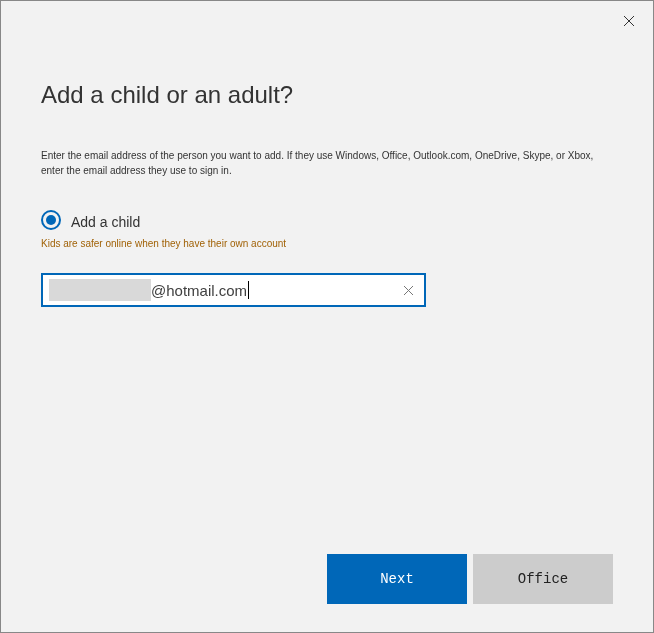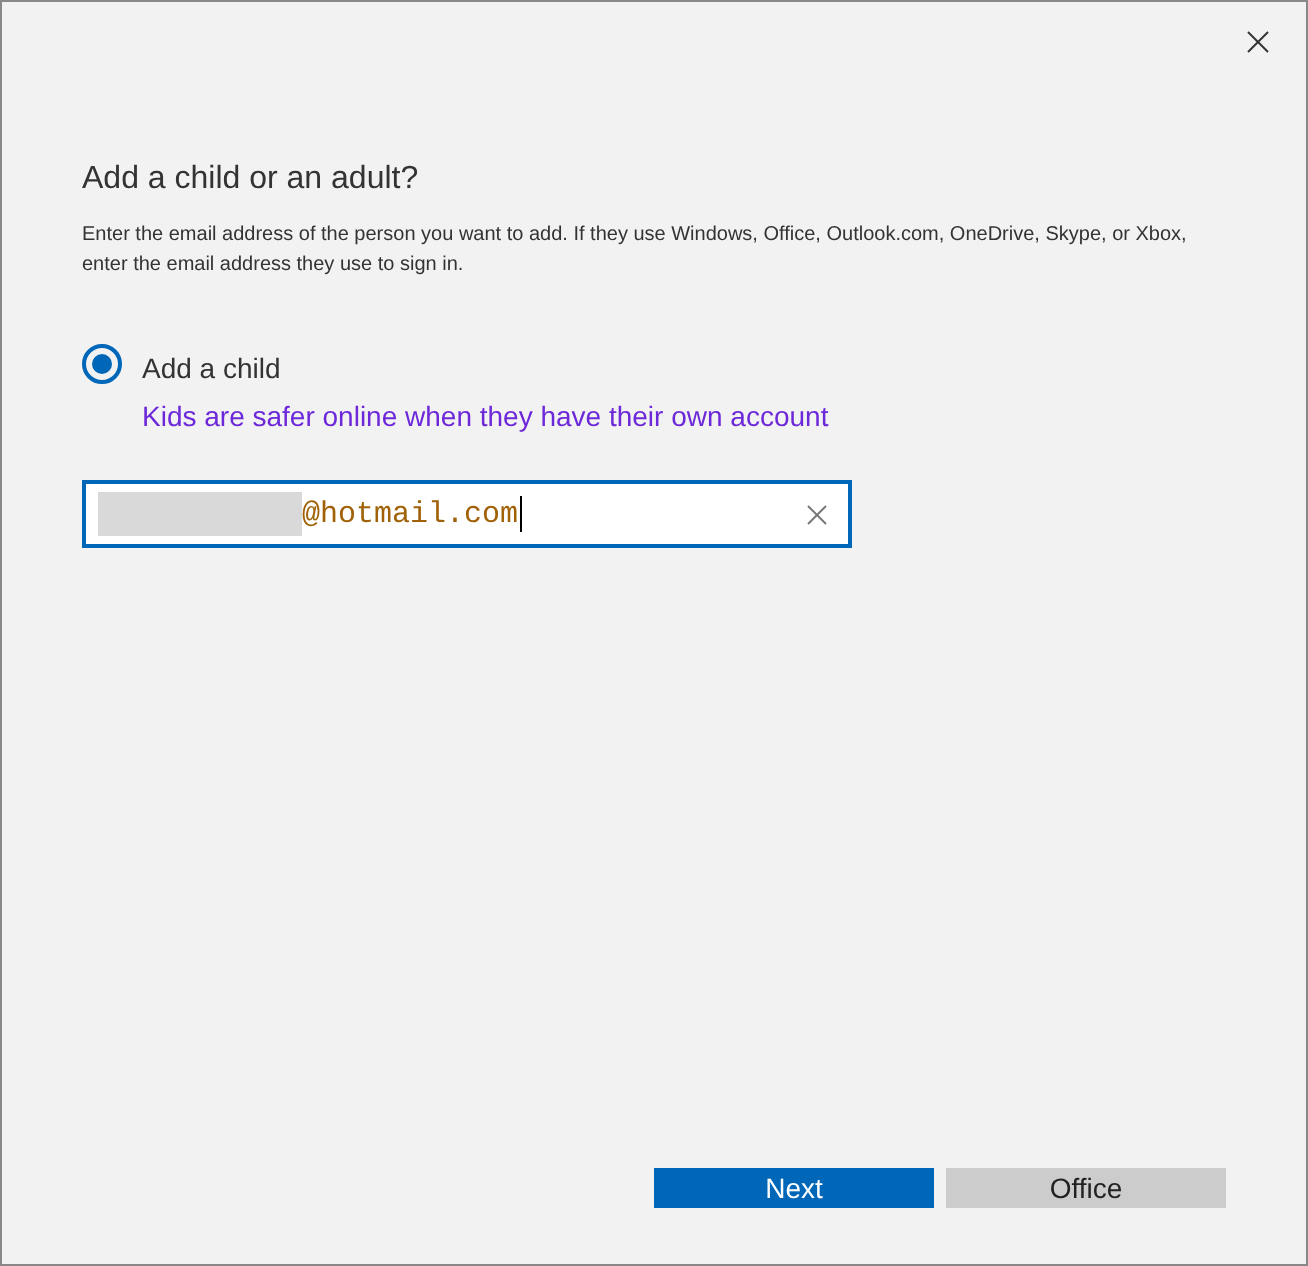--- a/index.html
+++ b/index.html
@@ -25,24 +25,24 @@
       height: 24px;
       cursor: pointer;
       display: flex;
       align-items: center;
       justify-content: center;
     }
     .content {
       padding: 80px 40px 0 40px;
     }
     .title {
-      font-size: 16px;
+      font-size: 24px;
       font-weight: 400;
       color: #333;
-      margin-bottom: 12px;
+      margin-bottom: 40px;
     }
     .description {
       font-size: 10px;
       color: #333;
       line-height: 1.45;
       margin-bottom: 32px;
     }
     .radio-group {
       margin-bottom: 24px;
     }
@@ -70,23 +70,22 @@
       width: 10px;
       height: 10px;
       border-radius: 50%;
       background: #0067b8;
     }
     .radio-label {
       font-size: 14px;
       color: #333;
     }
     .radio-subtext {
-      font-size: 14px;
-      color: #6d28d9;
-      margin-left: 30px;
+      font-size: 10px;
+      color: #a16207;
       margin-top: -2px;
       margin-bottom: 18px;
     }
     .input-wrap {
       position: relative;
       width: 385px;
       height: 34px;
       border: 2px solid #0067b8;
       background: #fff;
       margin-bottom: 14px;
@@ -95,22 +94,22 @@
     }
     .blur-block {
       width: 102px;
       height: 22px;
       background: #d9d9d9;
       margin-left: 6px;
       flex-shrink: 0;
     }
     .email-text {
       font-size: 15px;
-      color: #a16207;
-      font-family: Liberation Mono, monospace;
+      color: #404040;
+      font-family: Liberation Sans, sans-serif;
     }
     .caret {
       display: inline-block;
       width: 1px;
       height: 18px;
       background: #000;
       vertical-align: middle;
       margin-left: 1px;
     }
     .clear-btn {
@@ -132,24 +131,24 @@
     }
     .footer {
       position: absolute;
       bottom: 28px;
       right: 40px;
       display: flex;
       gap: 6px;
     }
     .btn {
       width: 140px;
-      height: 20px;
+      height: 50px;
       border: none;
       font-size: 14px;
-      font-family: Liberation Sans, sans-serif;
+      font-family: Liberation Mono, monospace;
       cursor: pointer;
       text-align: center;
     }
     .btn-primary {
       background: #0067b8;
       color: #fff;
     }
     .btn-secondary {
       background: #ccc;
       color: #222;

